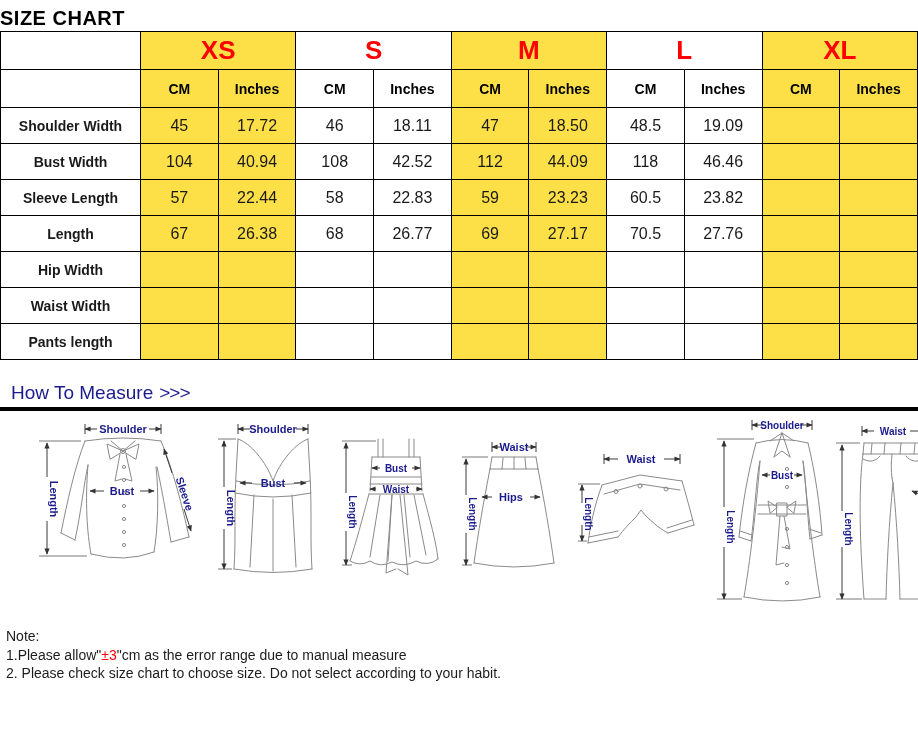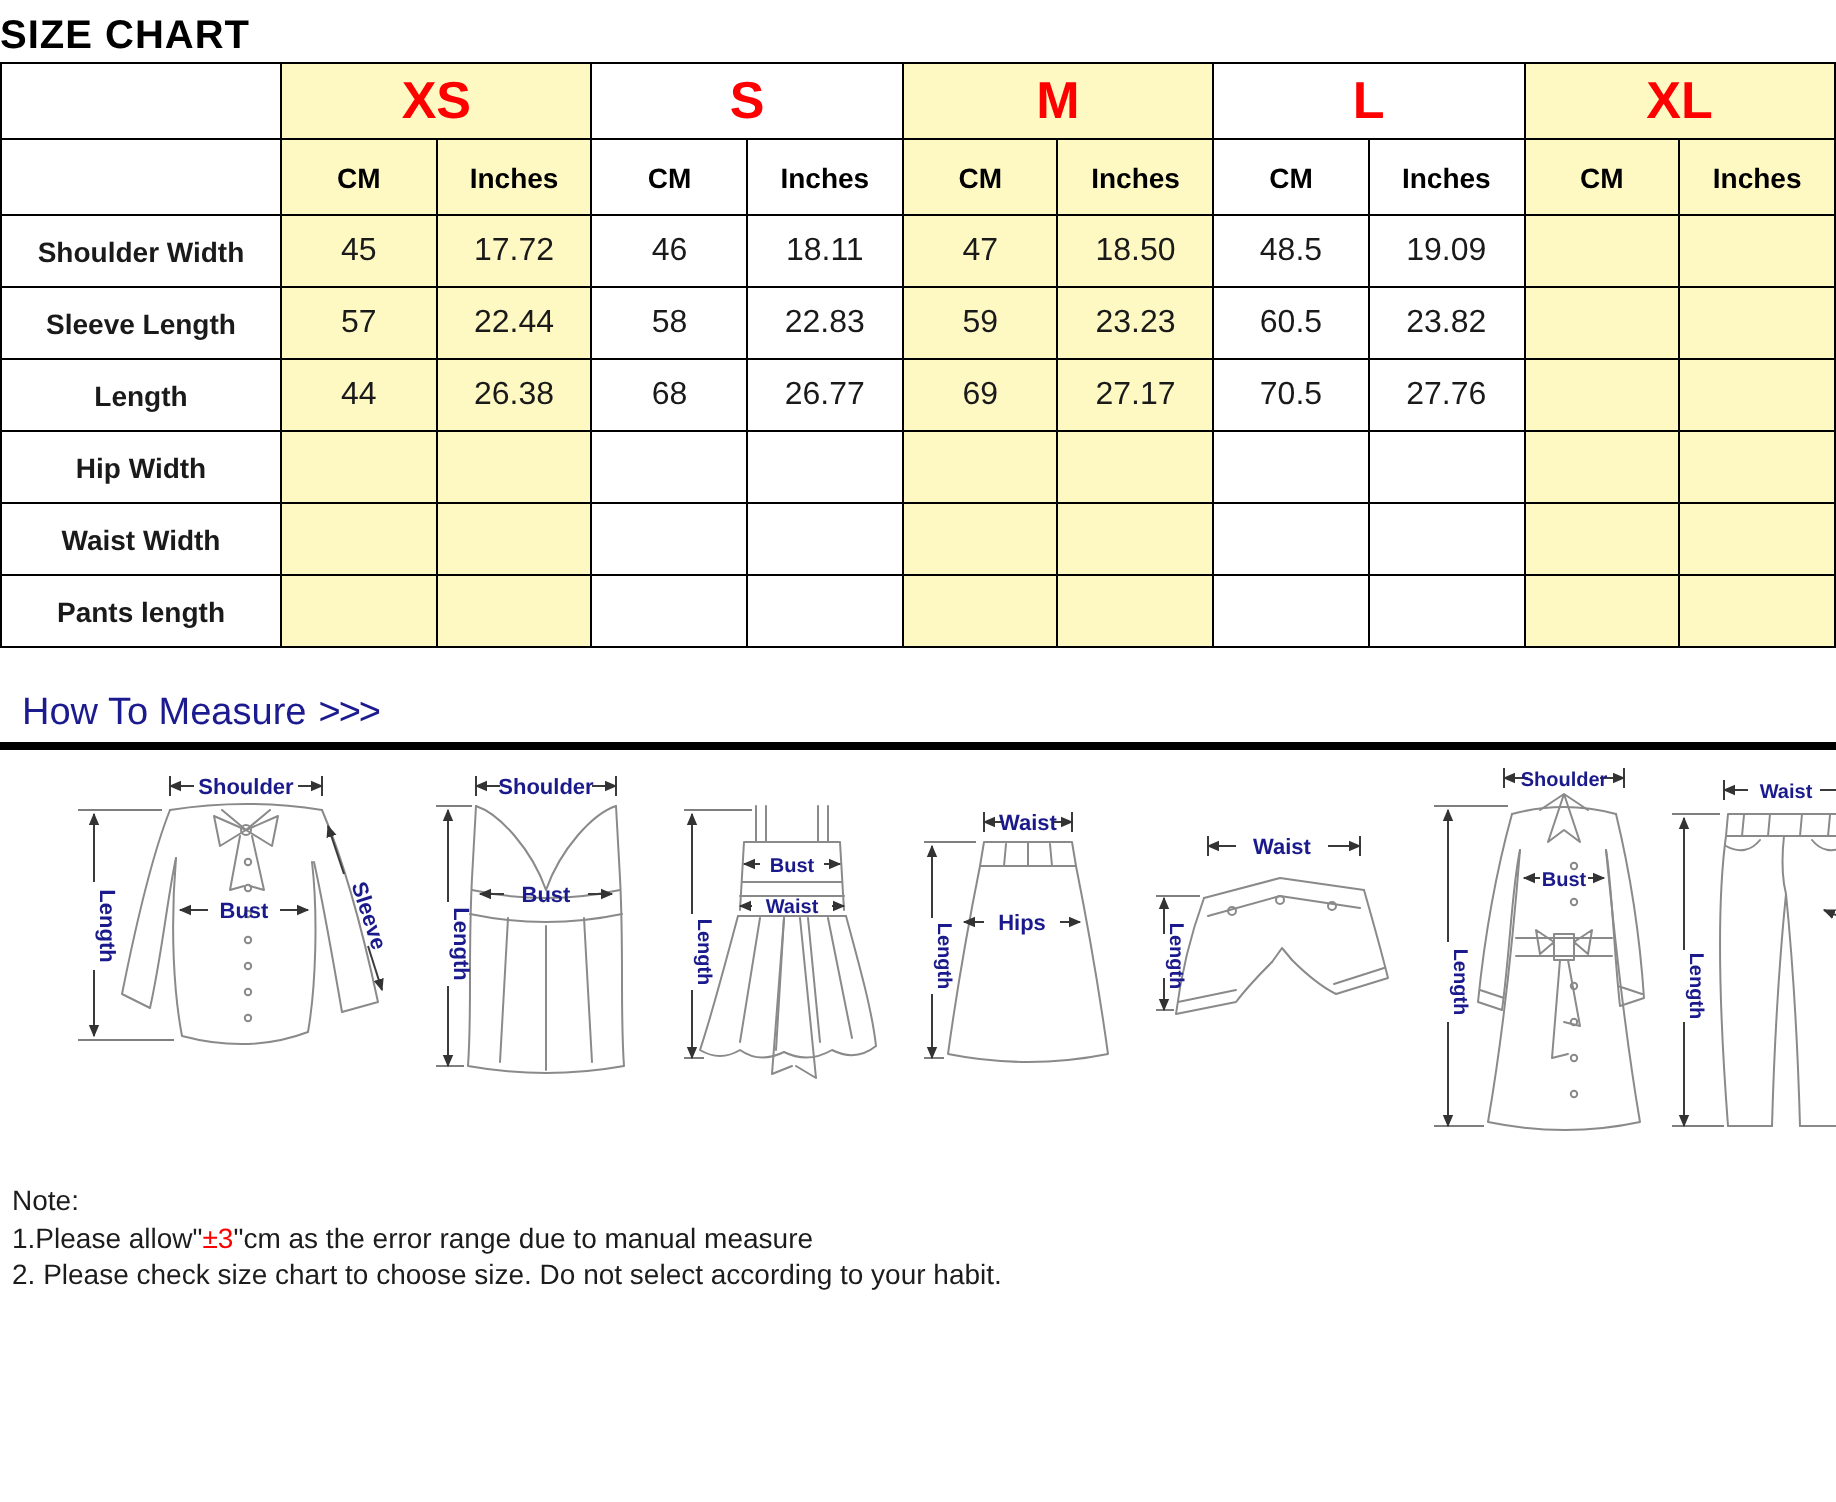--- a/index.html
+++ b/index.html
@@ -16,21 +16,21 @@
   table.size{width:918px;border-collapse:collapse;table-layout:fixed;}
   table.size col.lblcol{width:140px;}
   table.size th,table.size td{border:1px solid #000;text-align:center;padding:0;overflow:hidden;}
   tr.sizes-row{height:38px;}
   tr.units-row{height:38px;}
   tbody tr{height:36px;}
   th.size-name{font-size:26px;font-weight:bold;color:#fe0000;}
   tr.units-row th{font-size:14px;font-weight:bold;color:#000;}
   tbody th.rowlbl{font-size:14px;font-weight:bold;color:#1a1a1a;}
   tbody td{font-size:16px;color:#1a1a1a;}
-  .g{background:#fef9c3;}
+  .g{background:#fde047;}
   
   .measure-head{
     margin:22px 0 3px 11px;font-size:19px;font-weight:normal;color:#1b1b8f;
   }
   .measure-head .chev{letter-spacing:-1px;margin-left:6px;}
   .rule{height:4px;background:#000;width:918px;}
   
   .figband{position:relative;height:206px;margin-top:2px;margin-left:28px;}
   .fig{position:absolute;}
   svg{overflow:visible;}
@@ -101,35 +101,48 @@
       <td>46</td>
       <td>18.11</td>
       <td class="g">47</td>
       <td class="g">18.50</td>
       <td>48.5</td>
       <td>19.09</td>
       <td class="g"></td>
       <td class="g"></td>
     </tr>
     <tr>
+      <th class="rowlbl">Bust Width</th>
+      <td class="g">104</td>
+      <td class="g">40.94</td>
+      <td>108</td>
+      <td>42.52</td>
+      <td class="g">112</td>
+      <td class="g">44.09</td>
+      <td>118</td>
+      <td>46.46</td>
+      <td class="g"></td>
+      <td class="g"></td>
+    </tr>
+    <tr>
       <th class="rowlbl">Sleeve Length</th>
       <td class="g">57</td>
       <td class="g">22.44</td>
       <td>58</td>
       <td>22.83</td>
       <td class="g">59</td>
       <td class="g">23.23</td>
       <td>60.5</td>
       <td>23.82</td>
       <td class="g"></td>
       <td class="g"></td>
     </tr>
     <tr>
       <th class="rowlbl">Length</th>
-      <td class="g">44</td>
+      <td class="g">67</td>
       <td class="g">26.38</td>
       <td>68</td>
       <td>26.77</td>
       <td class="g">69</td>
       <td class="g">27.17</td>
       <td>70.5</td>
       <td>27.76</td>
       <td class="g"></td>
       <td class="g"></td>
     </tr>

